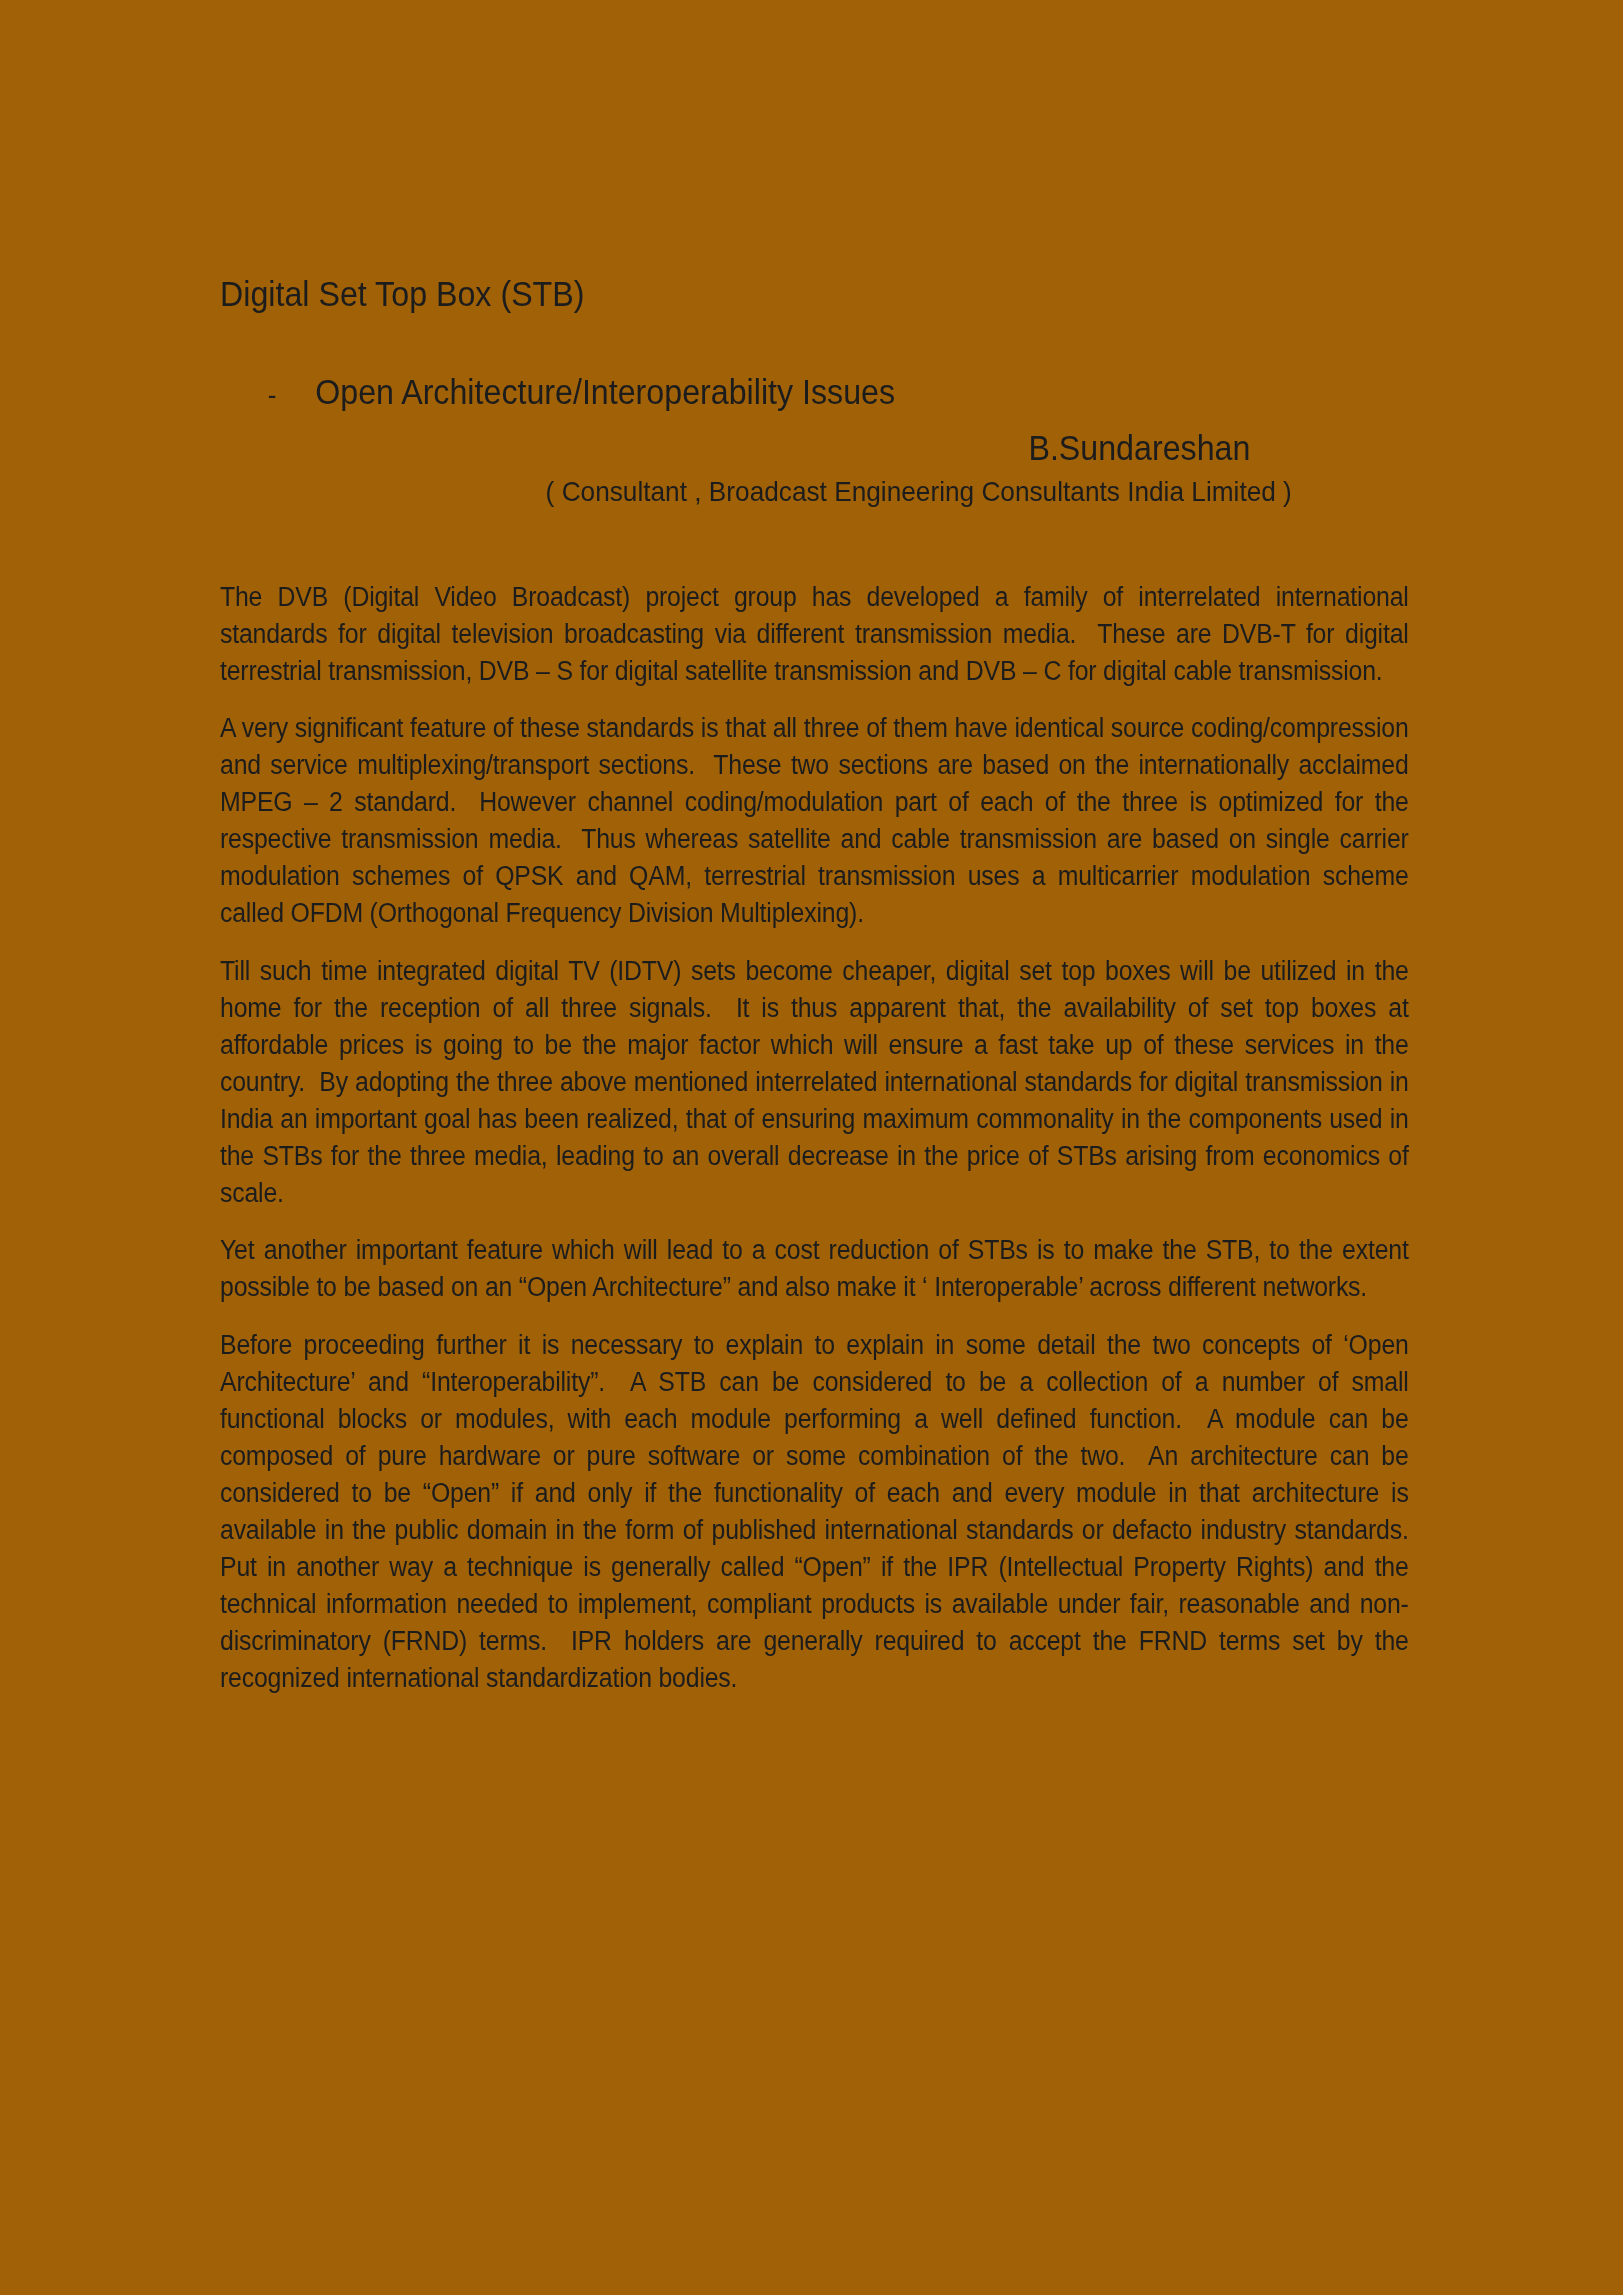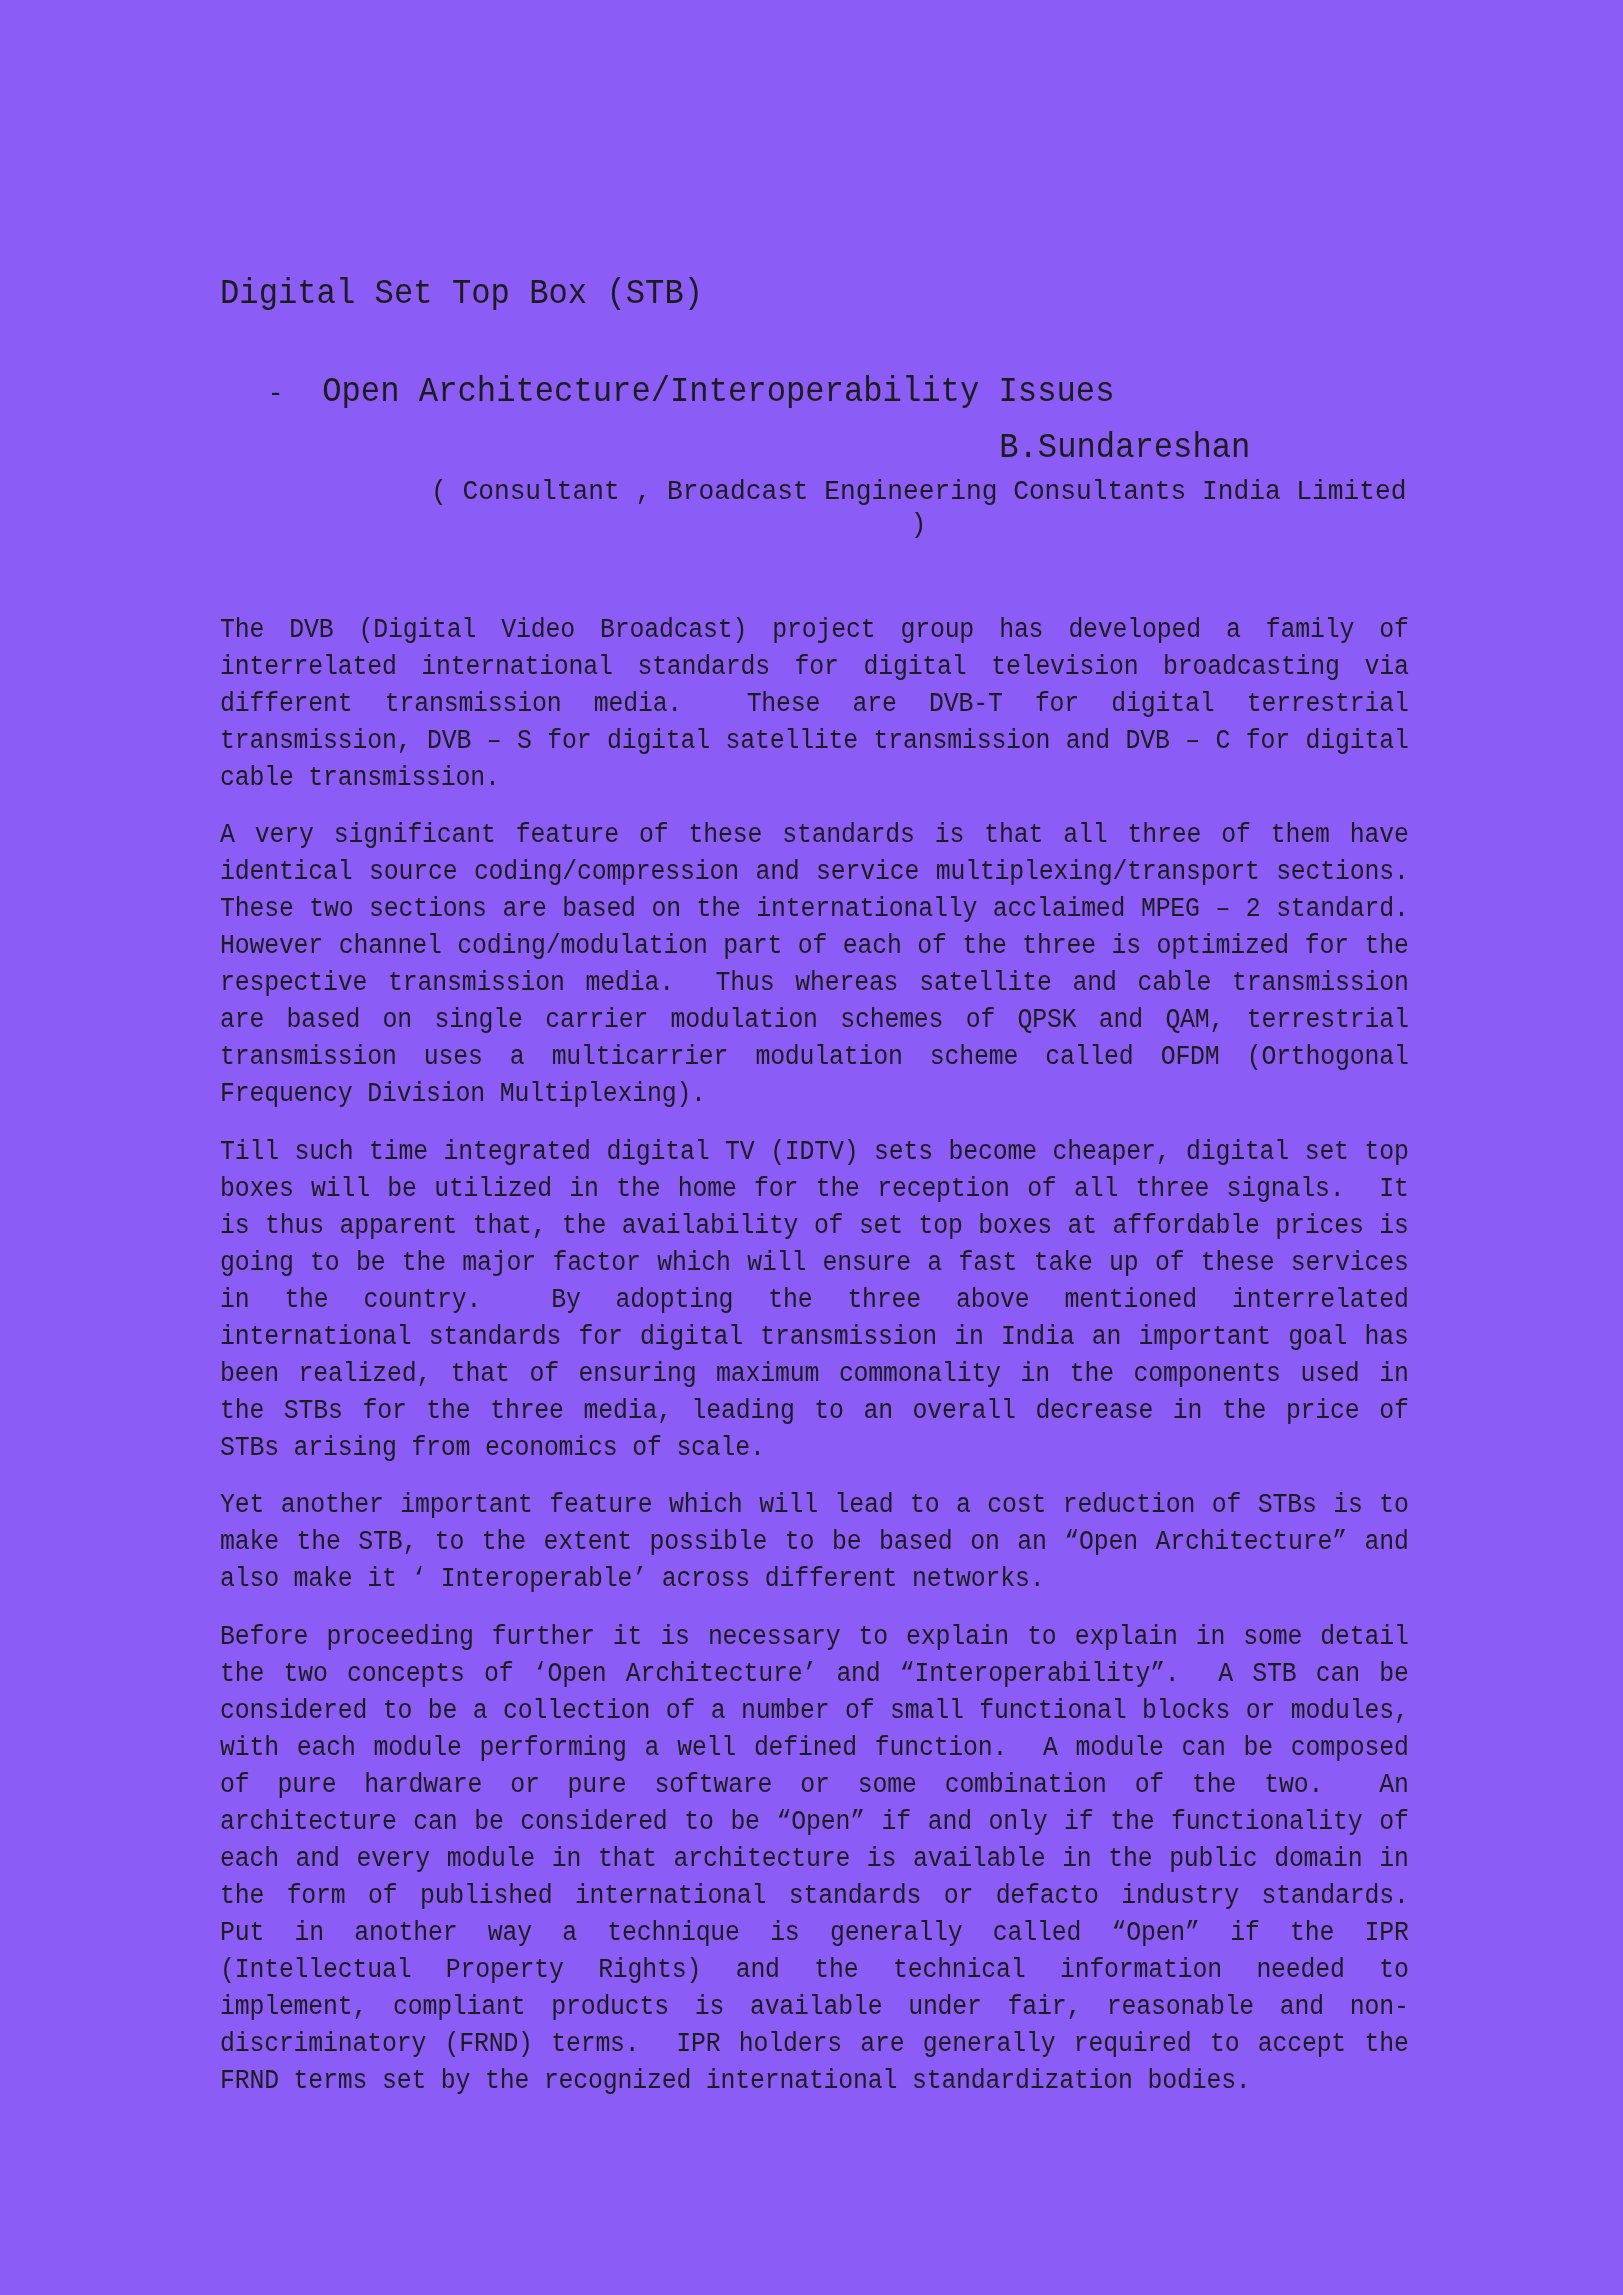--- a/index.html
+++ b/index.html
@@ -4,23 +4,23 @@
 <style>
   html, body {
     margin: 0;
     padding: 0;
     background: #ffffff;
   }
   .page {
     position: relative;
     width: 1624px;
     height: 2295px;
-    background: #8b5cf6;
+    background: #a16207;
     overflow: hidden;
-    font-family: Liberation Mono, monospace;
+    font-family: Liberation Sans, sans-serif;
     color: #1c1c1c;
   }
   
   .content {
     position: absolute;
     left: 220px;
     top: 274px;
     width: 1292px;
     transform: scaleX(0.92);
     transform-origin: top left;

